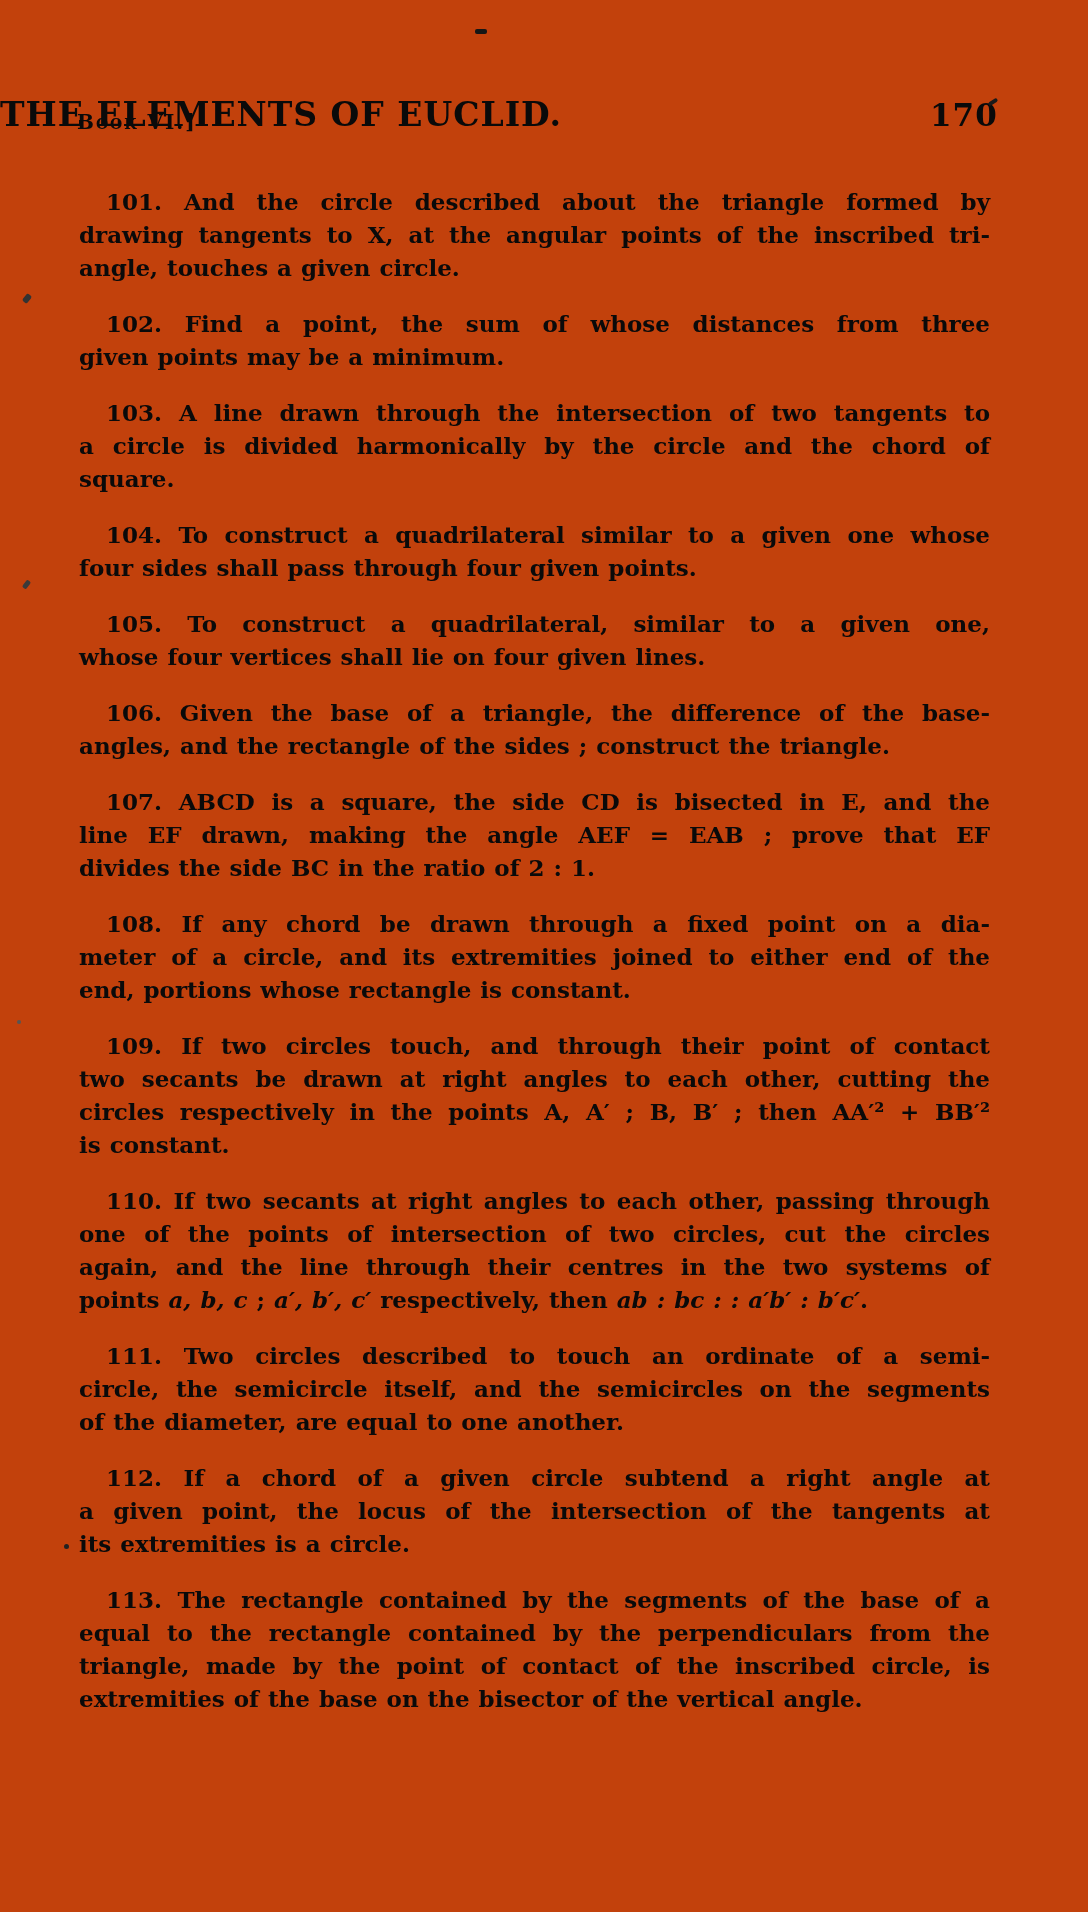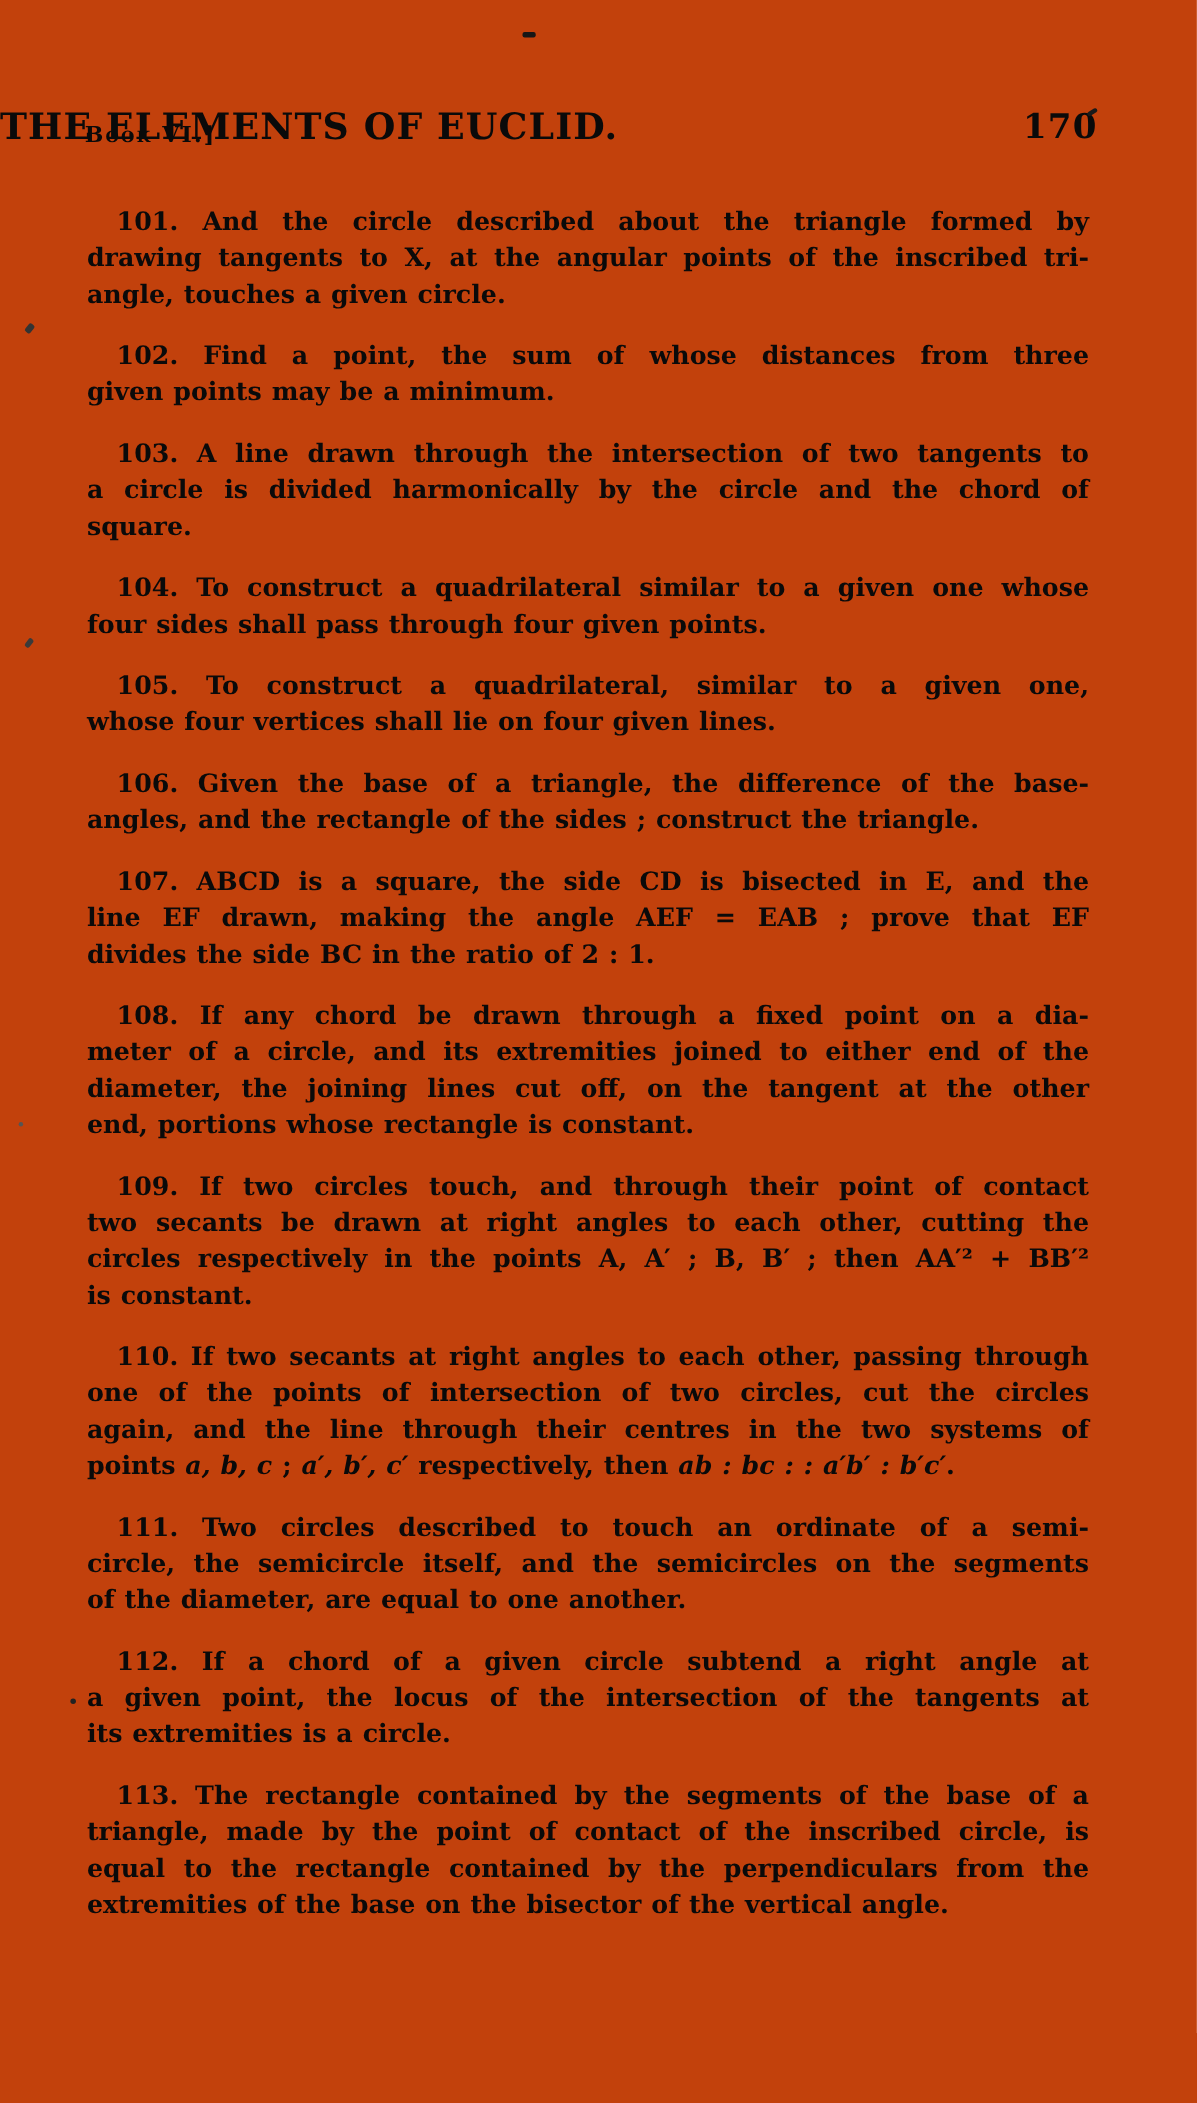--- a/index.html
+++ b/index.html
@@ -83,21 +83,20 @@
         <div class="line"><span>angles, and the rectangle of the sides ; construct the triangle.</span></div>
       </div>
       <div class="para">
         <div class="line first jl"><span>107. ABCD is a square, the side CD is bisected in E, and the</span></div>
         <div class="line jl"><span>line EF drawn, making the angle AEF = EAB ; prove that EF</span></div>
         <div class="line"><span>divides the side BC in the ratio of 2 : 1.</span></div>
       </div>
       <div class="para">
         <div class="line first jl"><span>108. If any chord be drawn through a fixed point on a dia-</span></div>
         <div class="line jl"><span>meter of a circle, and its extremities joined to either end of the</span></div>
-        <div class="line jl"><span>diameter, the joining lines cut off, on the tangent at the other</span></div>
         <div class="line"><span>end, portions whose rectangle is constant.</span></div>
       </div>
       <div class="para">
         <div class="line first jl"><span>109. If two circles touch, and through their point of contact</span></div>
         <div class="line jl"><span>two secants be drawn at right angles to each other, cutting the</span></div>
         <div class="line jl"><span>circles respectively in the points A, A′ ; B, B′ ; then AA′² + BB′²</span></div>
         <div class="line"><span>is constant.</span></div>
       </div>
       <div class="para">
         <div class="line first jl"><span>110. If two secants at right angles to each other, passing through</span></div>
@@ -110,22 +109,22 @@
         <div class="line jl"><span>circle, the semicircle itself, and the semicircles on the segments</span></div>
         <div class="line"><span>of the diameter, are equal to one another.</span></div>
       </div>
       <div class="para">
         <div class="line first jl"><span>112. If a chord of a given circle subtend a right angle at</span></div>
         <div class="line jl"><span>a given point, the locus of the intersection of the tangents at</span></div>
         <div class="line"><span>its extremities is a circle.</span></div>
       </div>
       <div class="para">
         <div class="line first jl"><span>113. The rectangle contained by the segments of the base of a</span></div>
+        <div class="line jl"><span>equal to the rectangle contained by the perpendiculars from the</span></div>
         <div class="line jl"><span>triangle, made by the point of contact of the inscribed circle, is</span></div>
-        <div class="line jl"><span>equal to the rectangle contained by the perpendiculars from the</span></div>
         <div class="line"><span>extremities of the base on the bisector of the vertical angle.</span></div>
       </div>
     </div>
 
   <div class="speck s1"></div>
   <div class="speck s2"></div>
   <div class="speck s3"></div>
   <div class="speck s4"></div>
   <div class="speck s5"></div>
   <div class="speck s6"></div>

